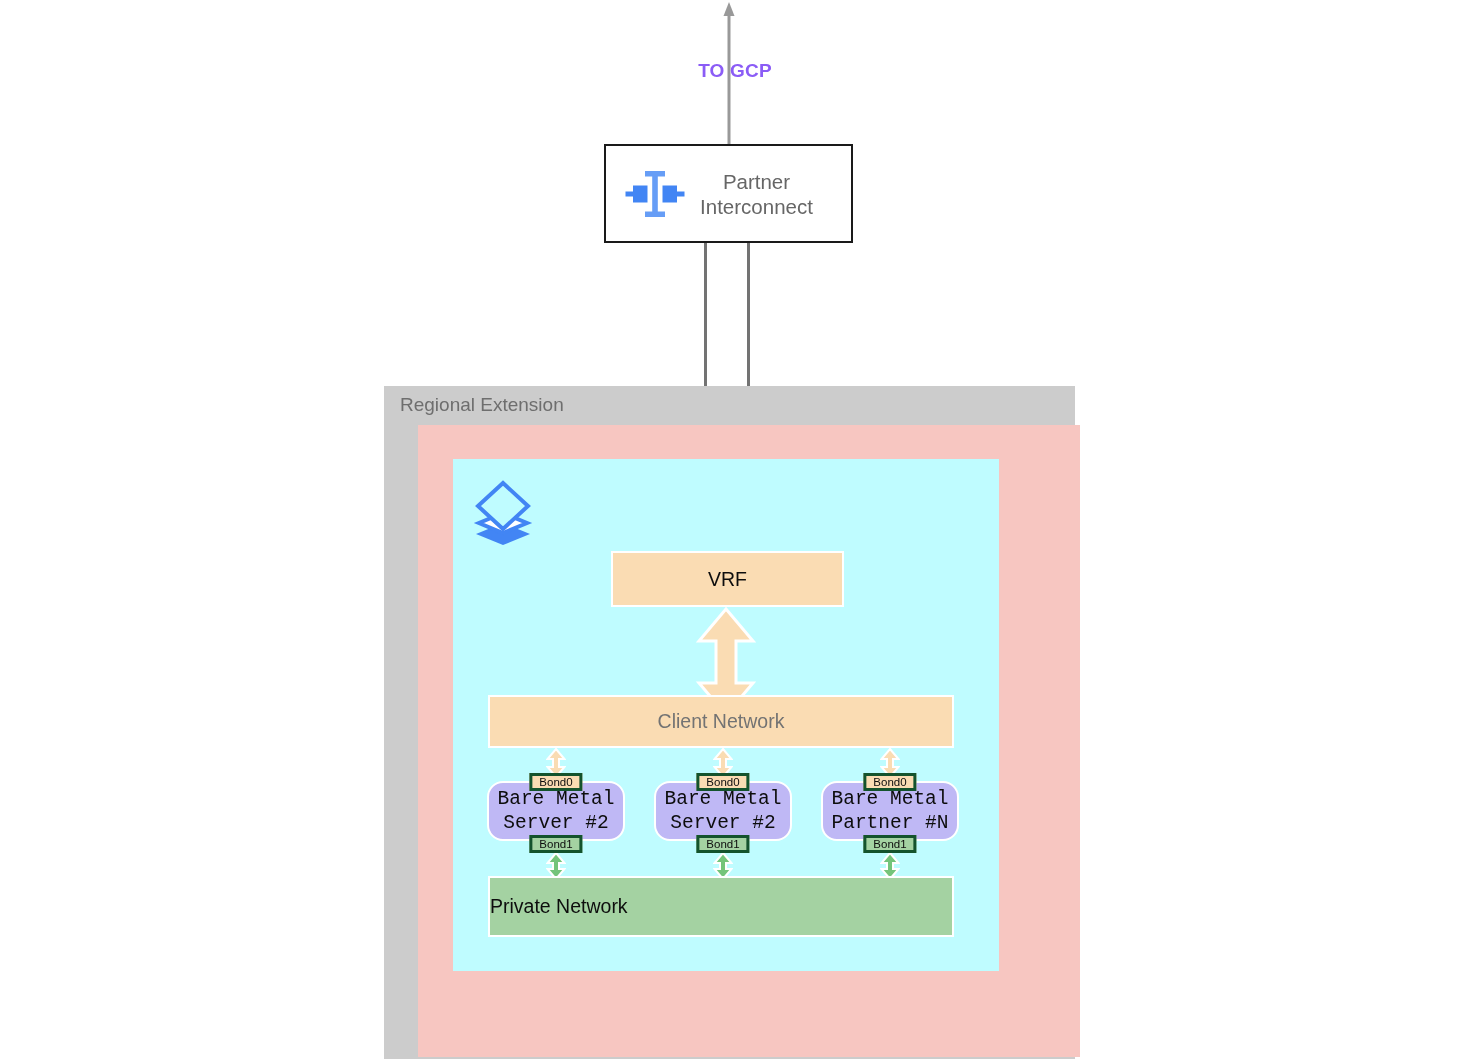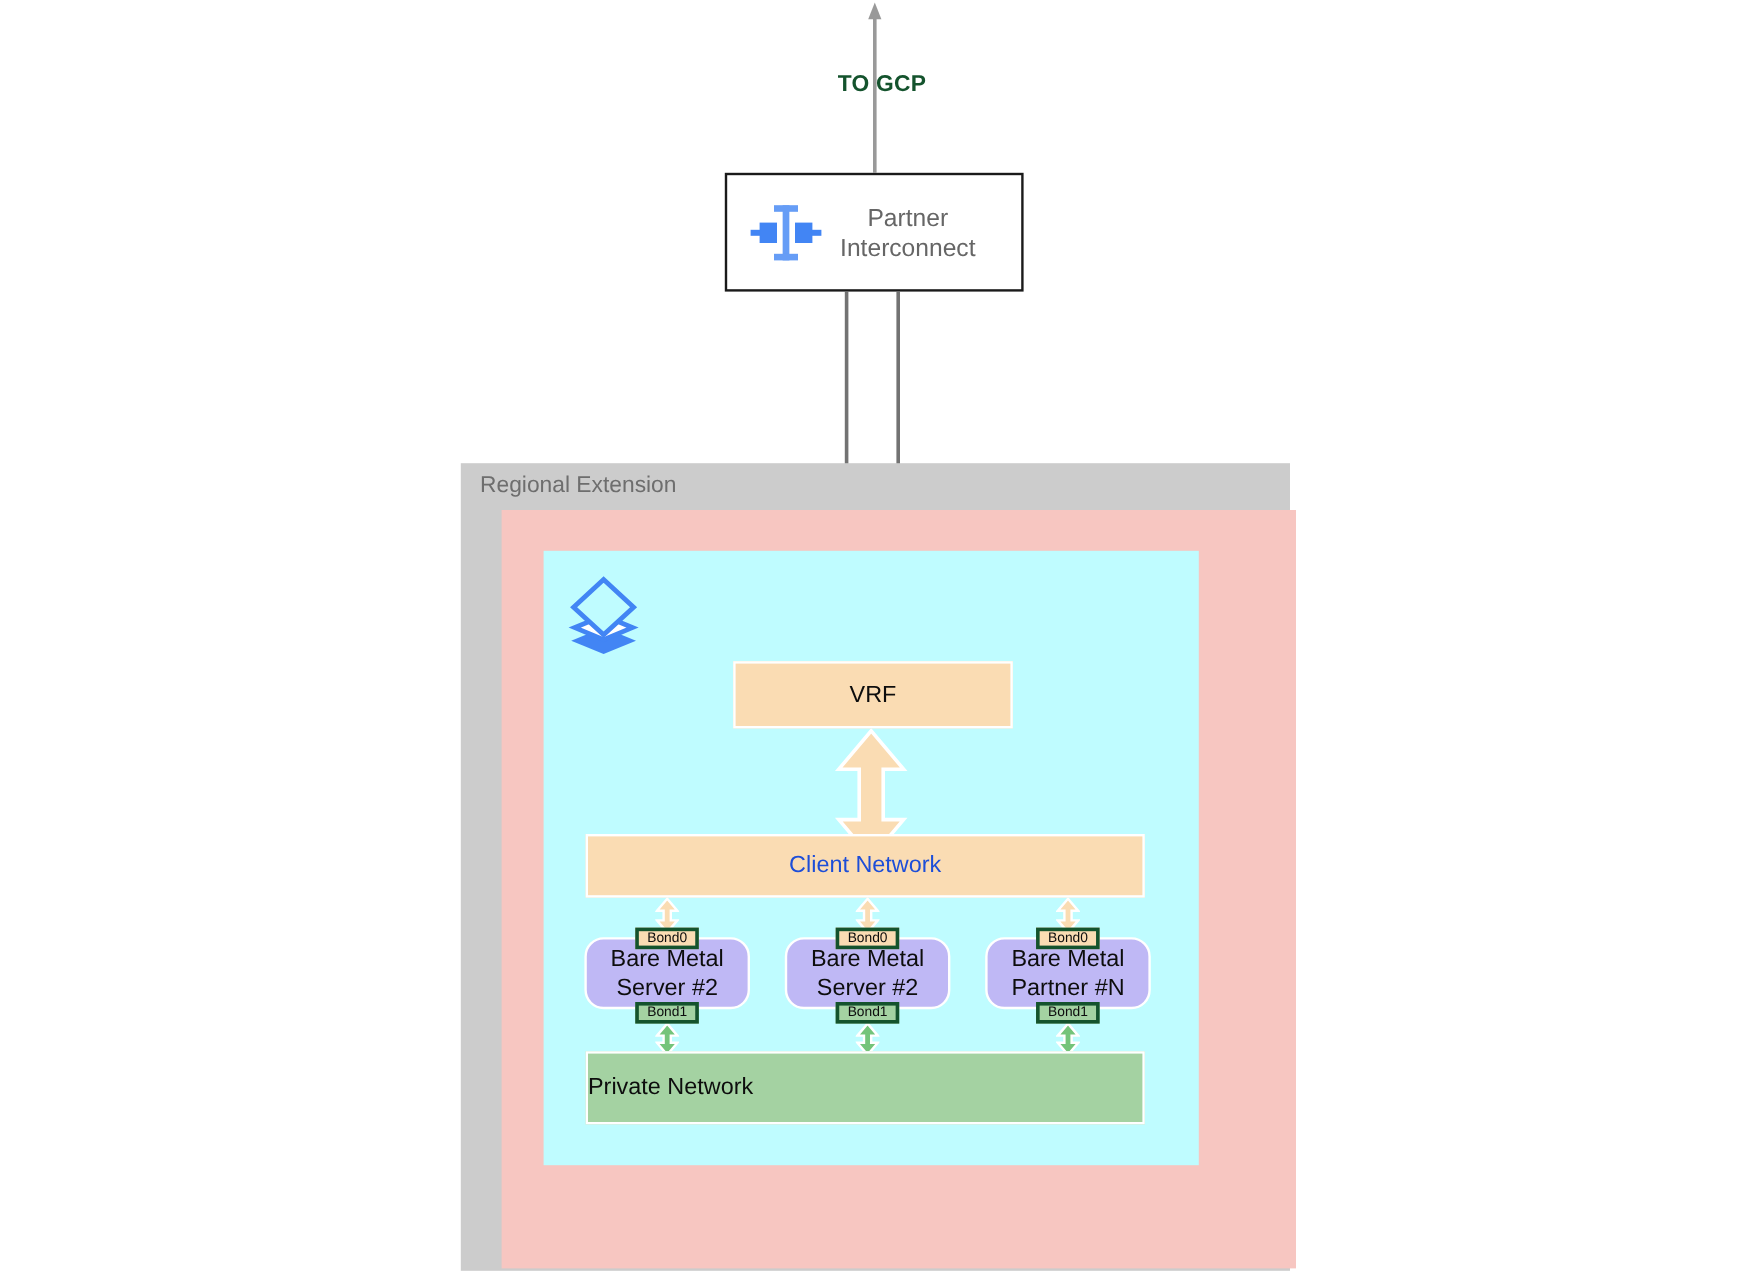--- a/index.html
+++ b/index.html
@@ -17,21 +17,21 @@
 
   
   #uplink-svg { position: absolute; left: 0; top: 0; width: 1459px; height: 300px; }
   #to-gcp-label {
     position: absolute;
     left: 640px; top: 60px;
     width: 190px;
     text-align: center;
     font-size: 19px;
     font-weight: bold;
-    color: #14532d;
+    color: #8b5cf6;
     letter-spacing: .2px;
   }
 
   
   #partner-interconnect {
     position: absolute;
     left: 604px; top: 144px;
     width: 249px; height: 99px;
     background: #ffffff;
     border: 2px solid #1a1a1a;
@@ -106,21 +106,21 @@
     width: 62px; height: 110px;
   }
   #client-network-box {
     position: absolute;
     left: 35px; top: 236px;
     width: 466px; height: 53px;
     background: #fadcb3;
     border: 2px solid #ffffff;
     display: flex; align-items: center; justify-content: center;
     font-size: 19.5px;
-    color: #1d4ed8;
+    color: #737373;
   }
   #private-network-box {
     position: absolute;
     left: 35px; top: 417px;
     width: 466px; height: 61px;
     background: #a4d2a2;
     border: 2px solid #ffffff;
     display: flex; align-items: center; justify-content: flex-start;
     font-size: 19.5px;
     color: #0d0d0d;
@@ -161,20 +161,21 @@
     border-radius: 16px;
     display: flex; flex-direction: column;
     align-items: center; justify-content: center;
     z-index: 2;
   }
   .server-pill span {
     font-size: 19.5px;
     line-height: 24px;
     color: #0d0d0d;
     white-space: nowrap;
+    font-family: Liberation Mono, monospace;
   }
   .bond-arrow-bottom {
     position: absolute; left: 59px; top: 104px;
     width: 20px; height: 28px;
   }
 </style>
 </head>
 <body>
 
 <div class="canvas">

